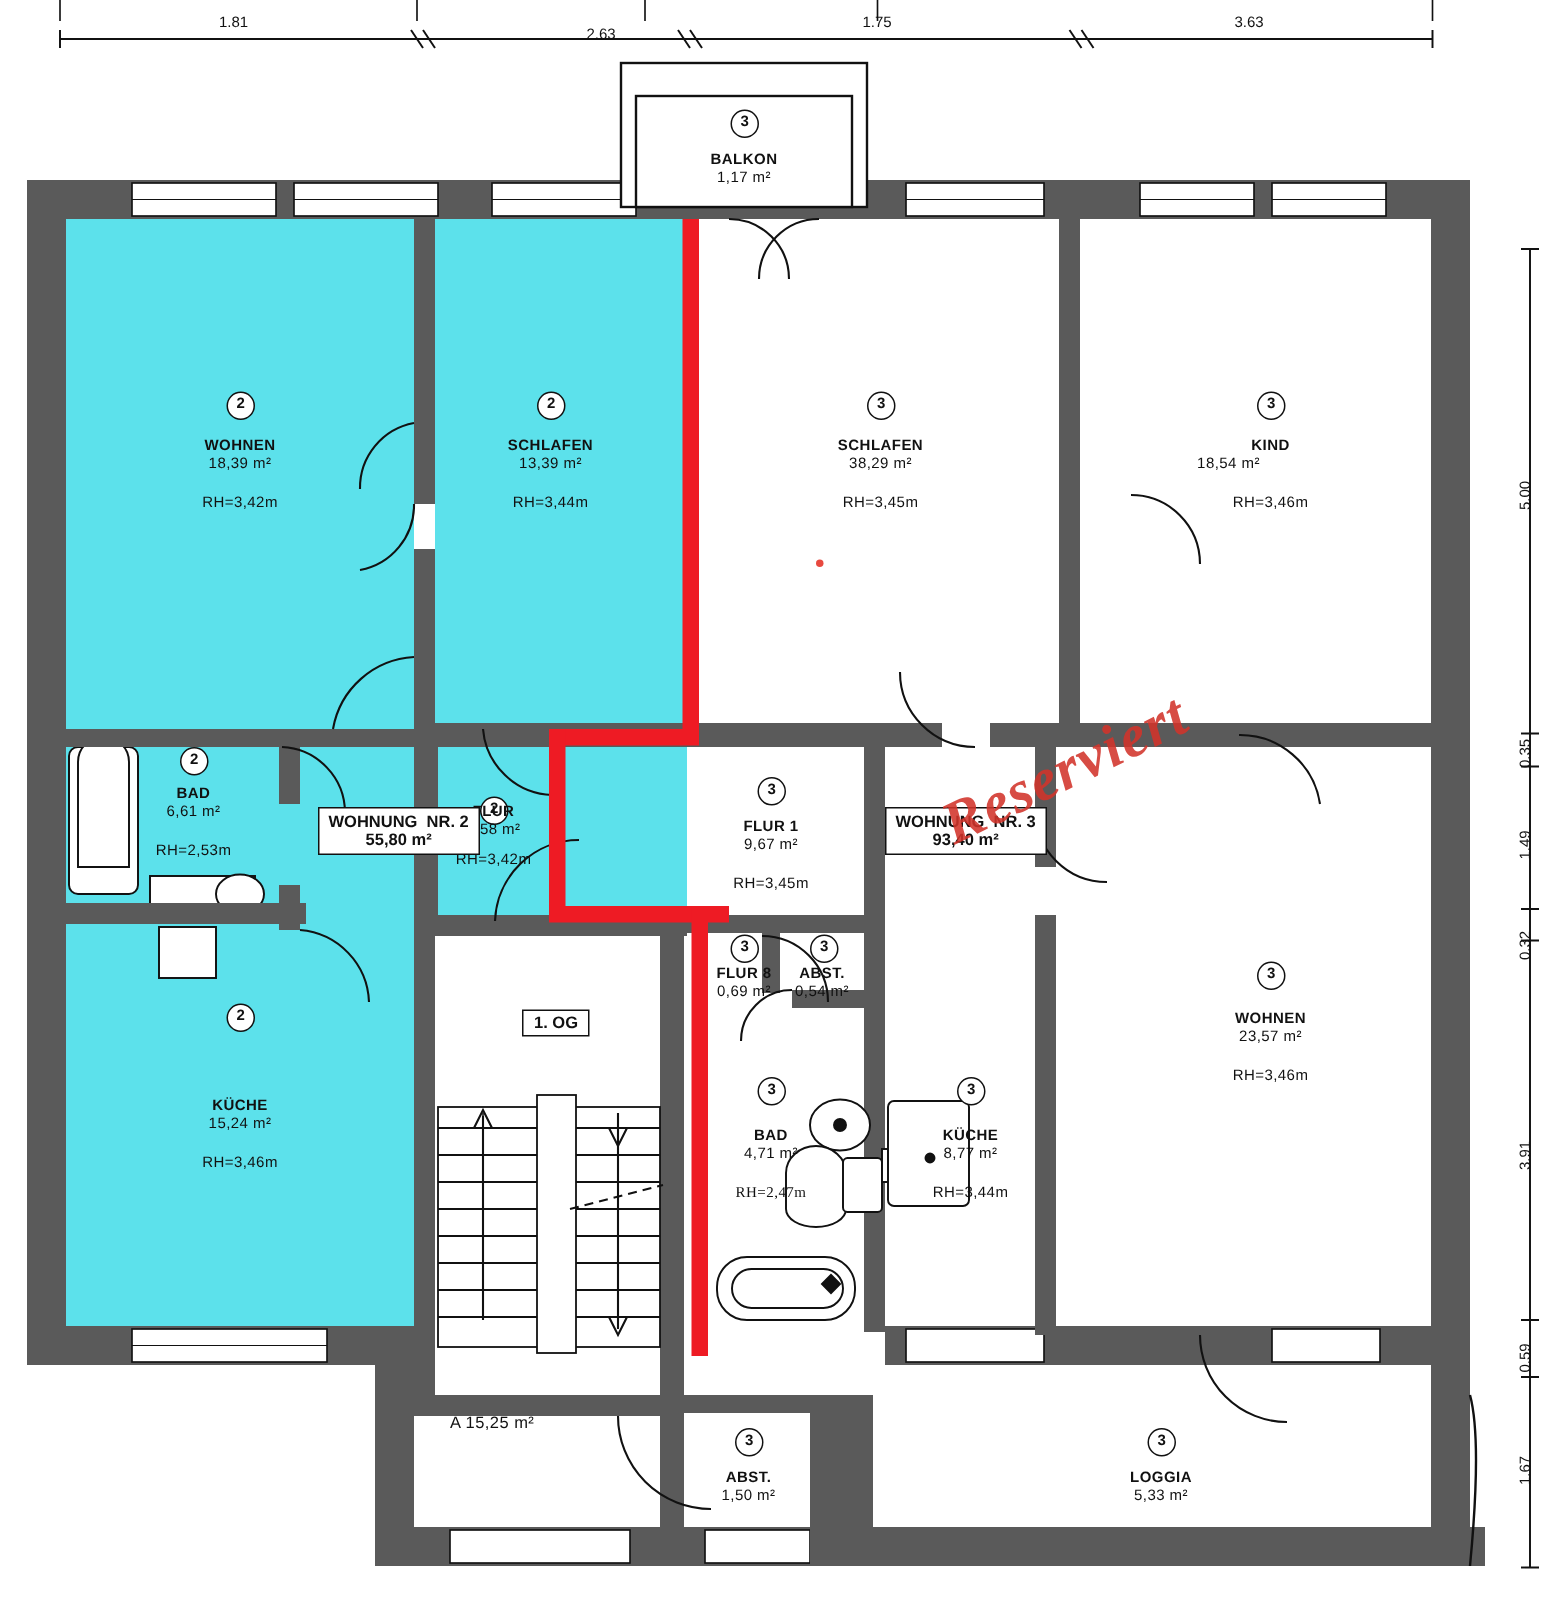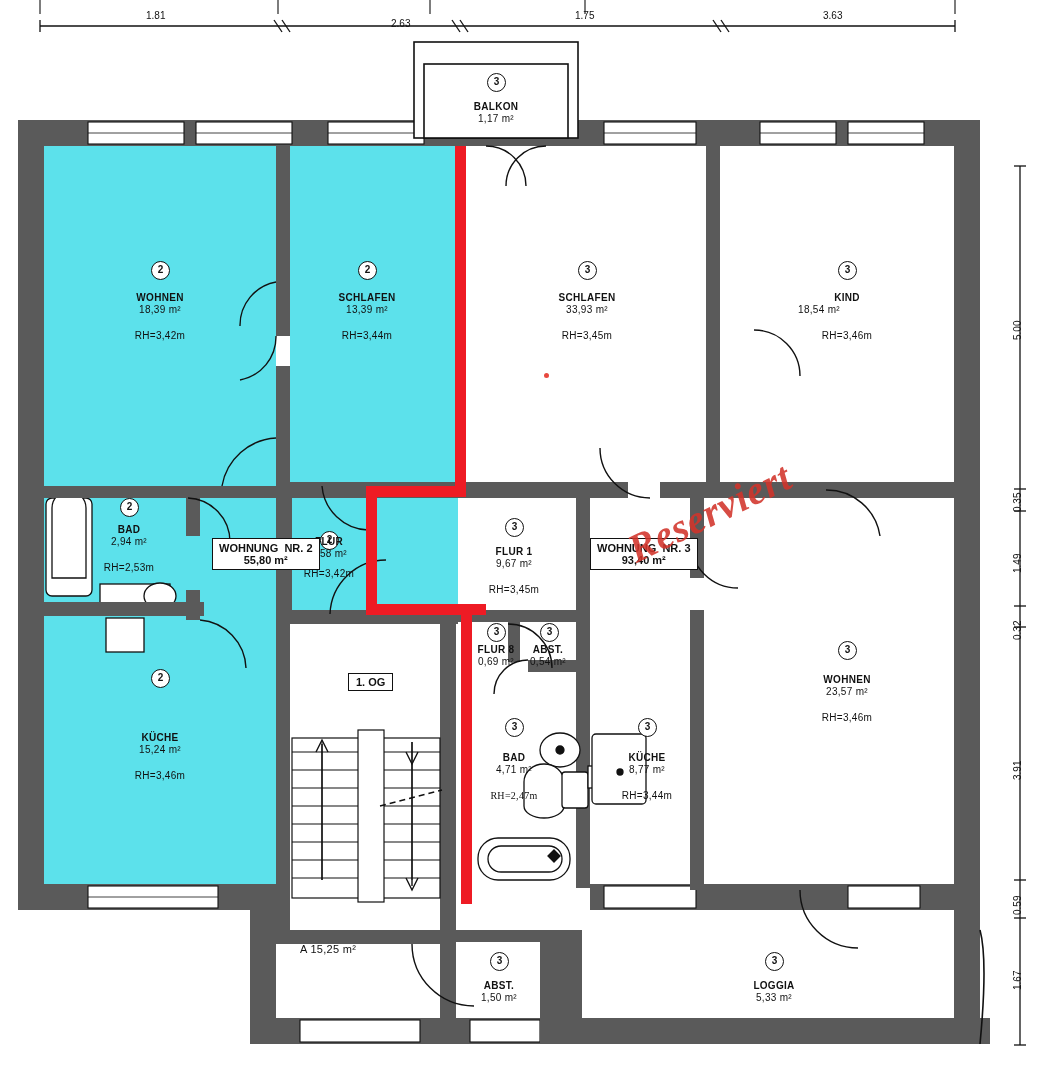--- a/index.html
+++ b/index.html
@@ -262,40 +262,40 @@
 <div class="txt" style="left:120px;top:304px;width:80px;">18,39 m²</div>
 <div class="txt" style="left:120px;top:330px;width:80px;">RH=3,42m</div>
 
 <div class="circ" style="left:358px;top:261px;">2</div>
 <div class="txt rlabel" style="left:327px;top:292px;width:80px;">SCHLAFEN</div>
 <div class="txt" style="left:327px;top:304px;width:80px;">13,39 m²</div>
 <div class="txt" style="left:327px;top:330px;width:80px;">RH=3,44m</div>
 
 <div class="circ" style="left:120px;top:498px;">2</div>
 <div class="txt rlabel" style="left:90px;top:524px;width:78px;">BAD</div>
-<div class="txt" style="left:90px;top:536px;width:78px;">2,94 m²</div>
+<div class="txt" style="left:90px;top:536px;width:78px;">6,61 m²</div>
 <div class="txt" style="left:90px;top:562px;width:78px;">RH=2,53m</div>
 
 <div class="circ" style="left:320px;top:531px;">2</div>
 <div class="txt rlabel" style="left:289px;top:536px;width:80px;">FLUR</div>
 <div class="txt" style="left:289px;top:548px;width:80px;">4,58 m²</div>
 <div class="txt" style="left:289px;top:568px;width:80px;">RH=3,42m</div>
 
 <div class="circ" style="left:151px;top:669px;">2</div>
 <div class="txt rlabel" style="left:120px;top:732px;width:80px;">KÜCHE</div>
 <div class="txt" style="left:120px;top:744px;width:80px;">15,24 m²</div>
 <div class="txt" style="left:120px;top:770px;width:80px;">RH=3,46m</div>
 
 <div class="circ" style="left:487px;top:73px;">3</div>
 <div class="txt rlabel" style="left:456px;top:101px;width:80px;">BALKON</div>
 <div class="txt" style="left:456px;top:113px;width:80px;">1,17 m²</div>
 
 <div class="circ" style="left:578px;top:261px;">3</div>
 <div class="txt rlabel" style="left:547px;top:292px;width:80px;">SCHLAFEN</div>
-<div class="txt" style="left:547px;top:304px;width:80px;">33,93 m²</div>
+<div class="txt" style="left:547px;top:304px;width:80px;">38,29 m²</div>
 <div class="txt" style="left:547px;top:330px;width:80px;">RH=3,45m</div>
 <div style="position:absolute;left:544px;top:373px;width:5px;height:5px;background:#e8493f;border-radius:50%;"></div>
 
 <div class="circ" style="left:838px;top:261px;">3</div>
 <div class="txt rlabel" style="left:807px;top:292px;width:80px;">KIND</div>
 <div class="txt" style="left:779px;top:304px;width:80px;">18,54 m²</div>
 <div class="txt" style="left:807px;top:330px;width:80px;">RH=3,46m</div>
 
 <div class="circ" style="left:505px;top:518px;">3</div>
 <div class="txt rlabel" style="left:474px;top:546px;width:80px;">FLUR 1</div>

